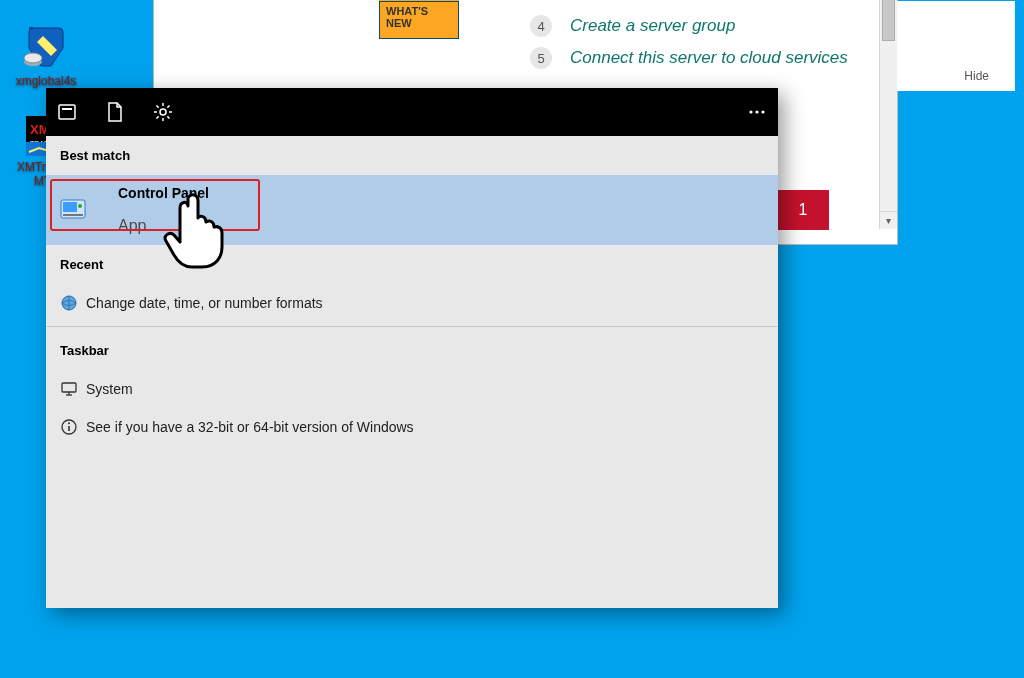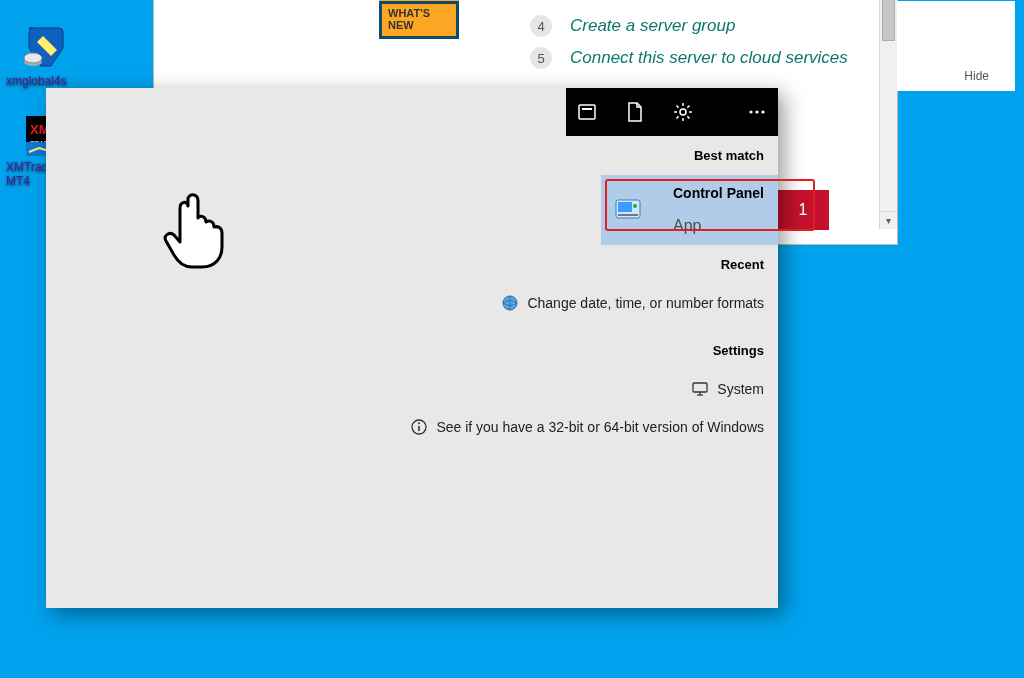--- a/index.html
+++ b/index.html
@@ -13,21 +13,22 @@
   }
   body {
     background: #00a2ed; 
     position: relative;
   }
 
   
   .desktop-icon {
     position: absolute;
     width: 80px;
-    color: #4c1d95;
+    text-align: center;
+    color: #7f1d1d;
     font-size: 12px;
     text-shadow: 0 1px 3px rgba(0,0,0,0.8);
     cursor: pointer;
   }
   .desktop-icon svg, .desktop-icon .ico { display: block; margin: 0 auto 4px auto; }
   .ico-label { word-wrap: break-word; }
   .di-xmglobal4s { left: 6px; top: 26px; }
   .di-xmtrading { left: 6px; top: 116px; }
 
   
@@ -53,21 +54,21 @@
   .scrollbar-v .btn-down {
     position:absolute; left:0; right:0; bottom:0; height:18px;
     display:flex; align-items:center; justify-content:center;
     color:#606060; font-size:10px;
     border-top:1px solid #d6d6d6;
   }
   .whats-new {
     position: absolute; left: 225px; top: 40px;
     width: 80px; height: 38px;
     background: #fba723;
-    border: 3px solid #0c4a6e;
+    border: 1px solid #0c4a6e;
     font-size: 11px; font-weight: 600; color: #333;
     padding: 3px 6px;
   }
   .whats-new-upper {
     position: absolute; left: 225px; top: 0;
     width: 80px; height: 40px;
     background: #fba723;
   }
   .setup-list {
     position: absolute; left: 306px; top: 40px;
@@ -99,21 +100,21 @@
     display:flex; align-items:center; justify-content:center;
   }
 
   
   .start-panel {
     position:absolute;
     left: 46px; top: 88px;
     width: 732px; height: 520px;
     background: #e8e8e8;
     box-shadow: 6px 6px 20px rgba(0,0,0,.4);
-    display:flex; flex-direction:column;align-items:flex-end;
+    display:flex; flex-direction:column;
   }
   .start-header {
     height: 48px;
     background: #000;
     display:flex; align-items:center;
     padding: 0 10px;
     gap: 26px;
     color:#fff;
   }
   .start-header .hicon { width:22px; height:22px; display:flex; align-items:center; justify-content:center; }
@@ -283,21 +284,21 @@
       <svg width="18" height="18" viewBox="0 0 18 18">
           <circle cx="9" cy="9" r="7" fill="#5aa7e6" stroke="#2c6aa0"></circle>
           <path d="M2 9 q7 -5 14 0 M2 9 q7 5 14 0 M9 2 v14" stroke="#2c6aa0" fill="none" stroke-width="0.8"></path>
         </svg>
     </span>
     <span>Change date, time, or number formats</span>
   </div>
 
   <div style="height:1px;background:#c9c9c9;margin:4px 0;"></div>
 
-  <div class="cat-label">Settings</div>
+  <div class="cat-label">Taskbar</div>
 
   <div class="result-row">
     <span class="ricon">
       <svg width="18" height="18" viewBox="0 0 18 18">
           <rect x="2" y="3" width="14" height="9" rx="1" fill="none" stroke="#333" stroke-width="1.3"></rect>
           <line x1="6" y1="15" x2="12" y2="15" stroke="#333" stroke-width="1.3"></line>
           <line x1="9" y1="12" x2="9" y2="15" stroke="#333" stroke-width="1.3"></line>
         </svg>
     </span>
     <span>System</span>

